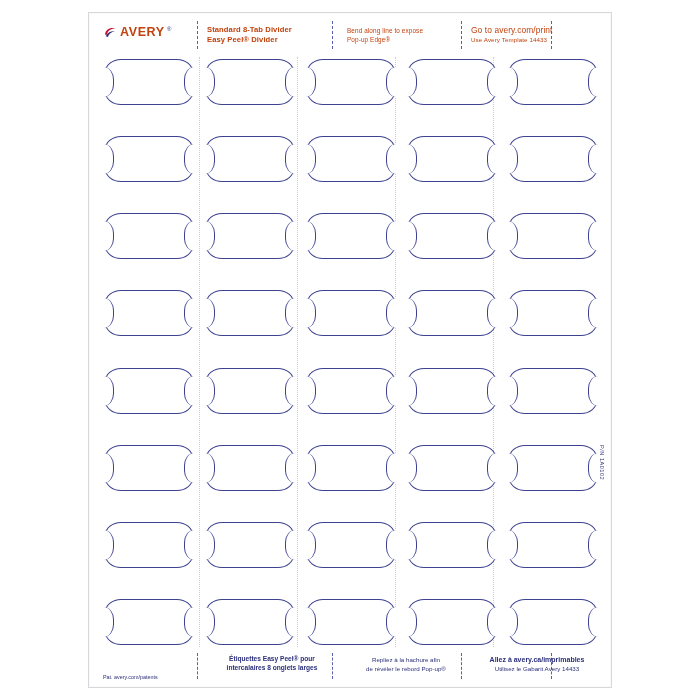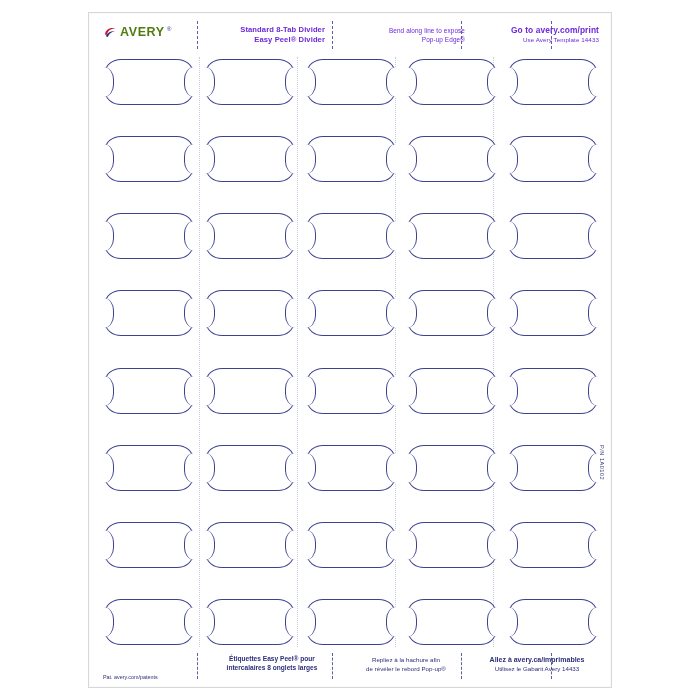--- a/index.html
+++ b/index.html
@@ -61,46 +61,46 @@
     width: 14px;
     height: 14px;
   }
   .logo-text {
     position: absolute;
     left: 17px;
     top: 2px;
     font-size: 12.5px;
     font-weight: bold;
     letter-spacing: 0.6px;
-    color: #4d7c0f;
+    color: #c2410c;
     font-family: "Liberation Sans", sans-serif;
   }
   .logo-reg {
     position: absolute;
     left: 64px;
     top: 3px;
     font-size: 6px;
     color: #2b2f7a;
   }
 
   .hdr-block {
     position: absolute;
-    text-align: right;
-    color: #6d28d9;
+    text-align: left;
+    color: #c2410c;
     line-height: 1.35;
   }
   .hdr-block .l1 { font-size: 7.6px; font-weight: bold; letter-spacing: 0.1px; white-space: nowrap;}
   .hdr-block .l2 { font-size: 7.6px; font-weight: bold; letter-spacing: 0.1px; white-space: nowrap;}
   .hdr-small .l1,
   .hdr-small .l2 { font-size: 6.4px; font-weight: normal; }
 
   .hdr-1 { left: 118px; top: 12px; width: 118px; }
   .hdr-2 { left: 258px; top: 14px; width: 118px; }
   .hdr-3 { left: 382px; top: 12px; width: 128px; }
-  .hdr-3 .l1 { font-size: 8.4px; font-weight: bold; }
+  .hdr-3 .l1 { font-size: 8.4px; font-weight: normal; }
   .hdr-3 .l2 { font-size: 6.2px; font-weight: normal; }
 
   
   .v-dash {
     position: absolute;
     width: 0;
     border-left: 1px dashed #5a5fa8;
     top: 8px;
     height: 28px;
   }

